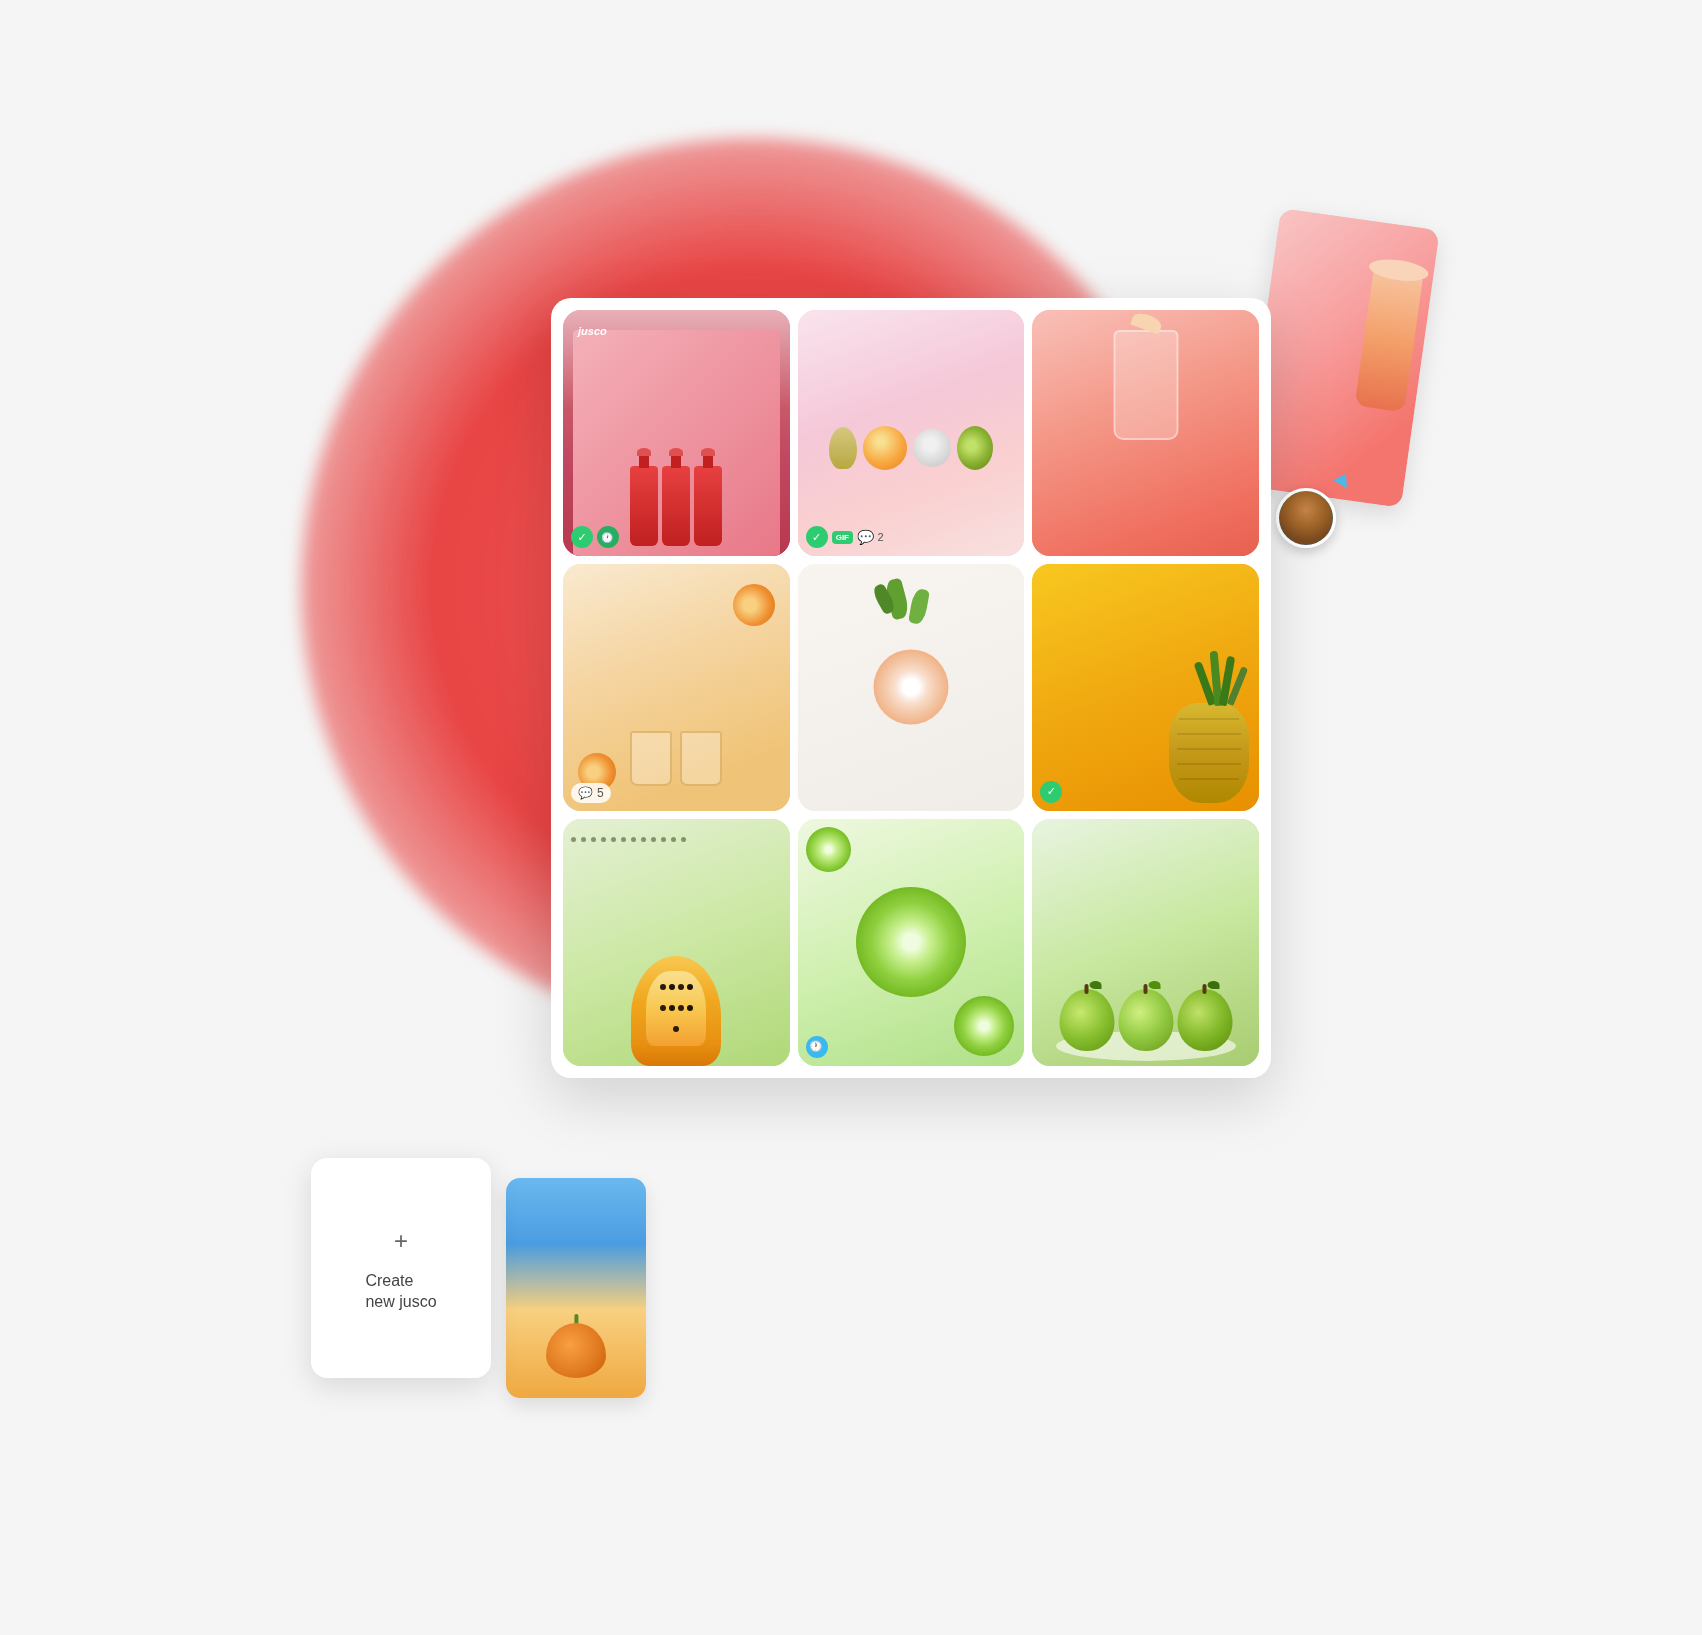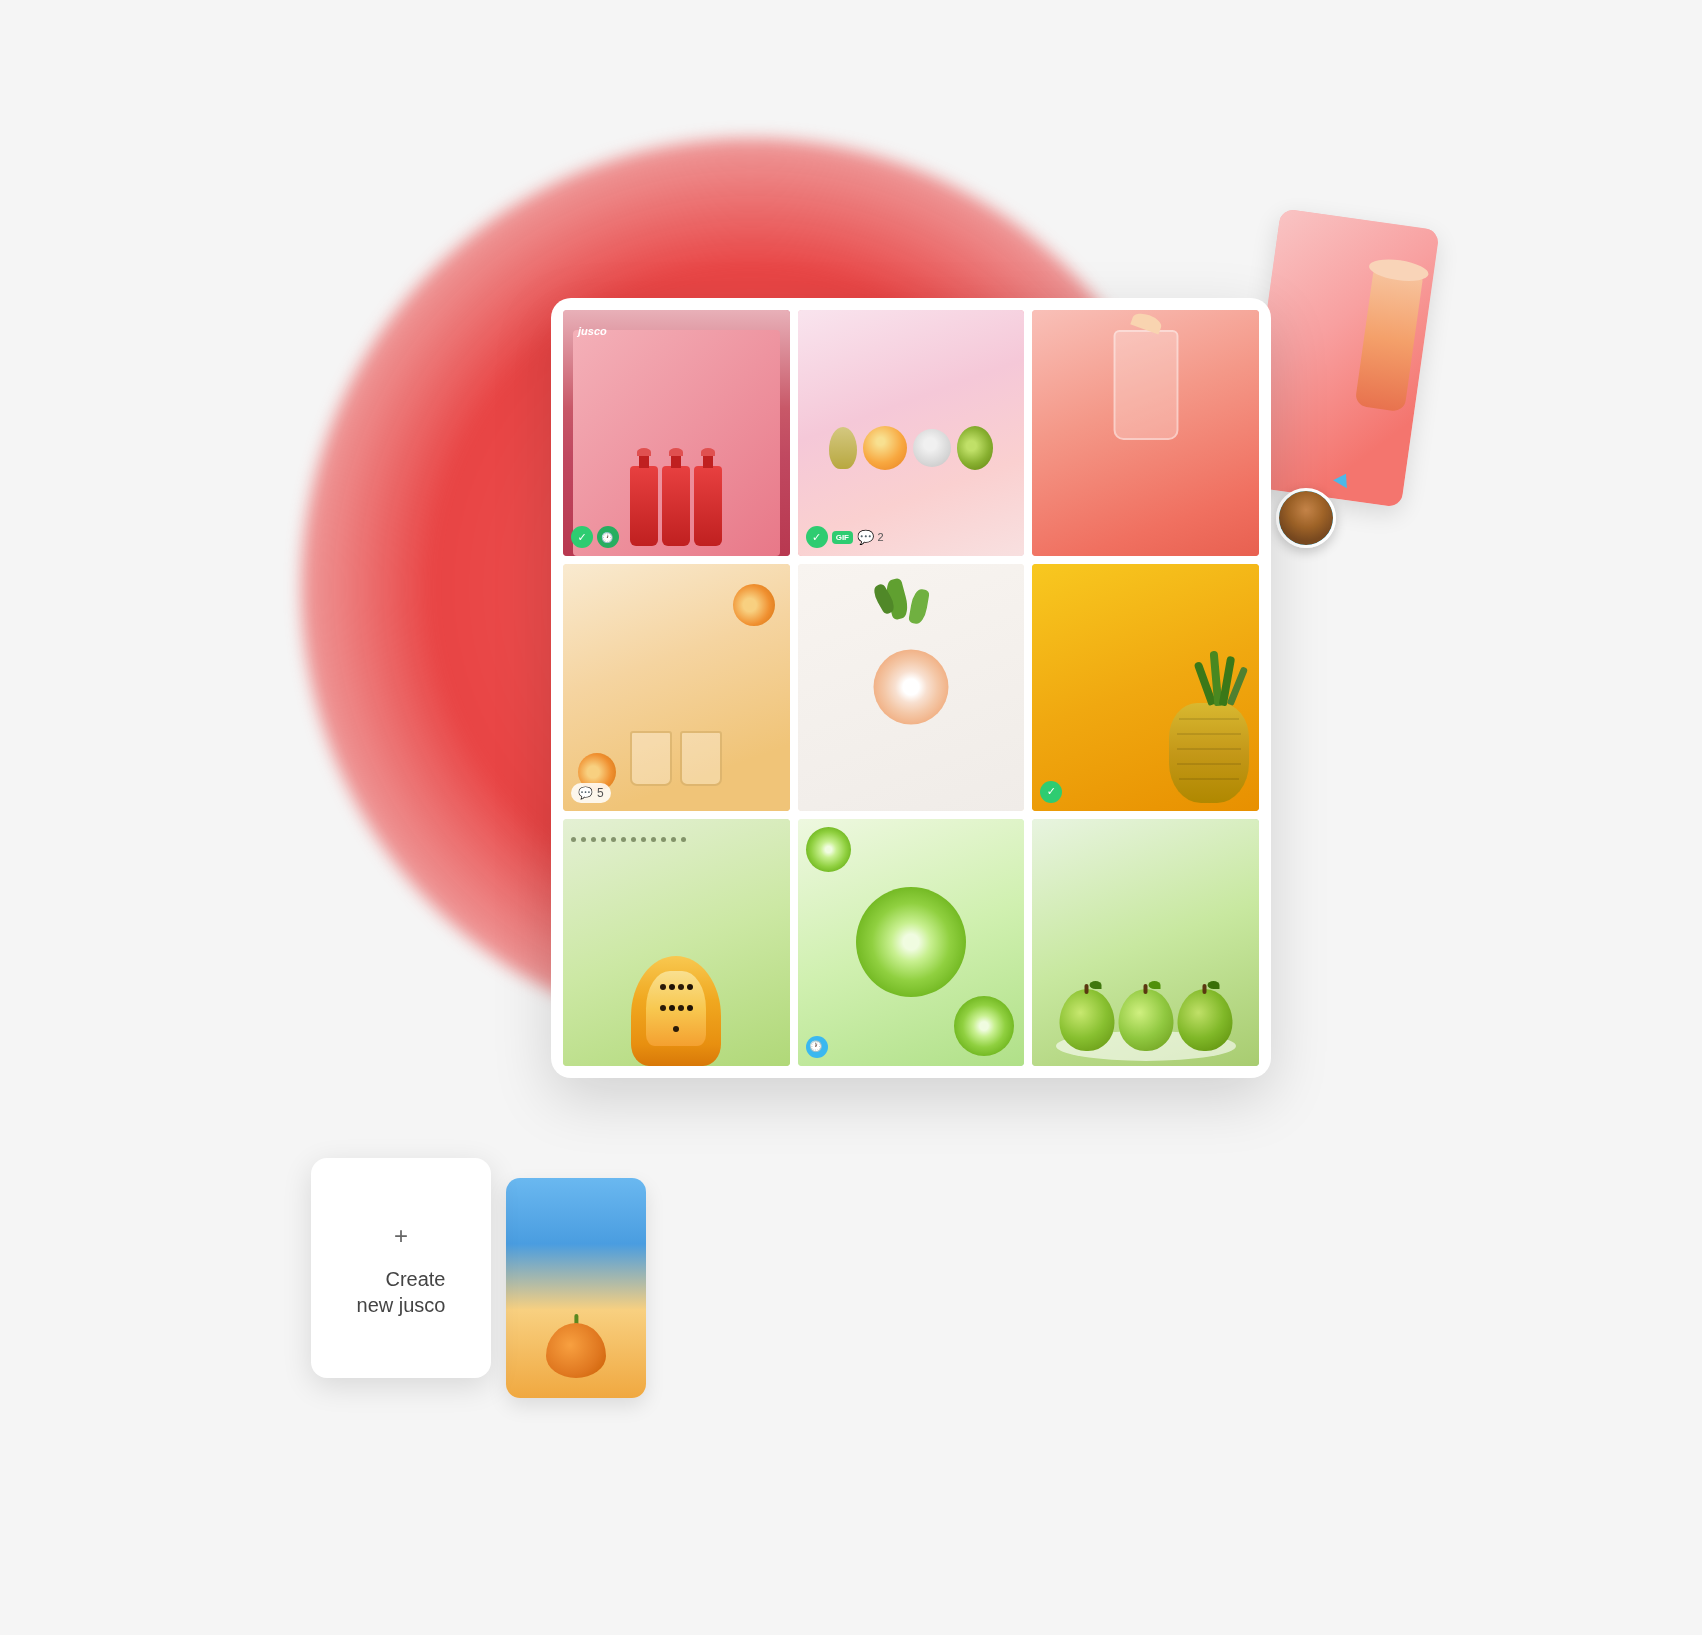--- a/index.html
+++ b/index.html
@@ -125,21 +125,21 @@
       width: 0;
       height: 0;
       border-left: 8px solid transparent;
       border-right: 8px solid transparent;
       border-bottom: 12px solid #4db8e8;
       transform: rotate(30deg);
     }
 
     
     .grid-cell {
-      border-radius: 4px;
+      border-radius: 18px;
       overflow: hidden;
       position: relative;
     }
 
     
     .cell-1 {
       background: linear-gradient(135deg, #e8b4b8 0%, #d4728a 50%, #c45070 100%);
     }
 
     .cell-2 {
@@ -307,23 +307,23 @@
       height: 36px;
       display: flex;
       align-items: center;
       justify-content: center;
       font-size: 24px;
       color: #666;
       font-weight: 300;
     }
 
     .create-label {
-      font-size: 20px;
+      font-size: 16px;
       color: #444;
-      text-align: right;
+      text-align: left;
       font-weight: 500;
       line-height: 1.3;
     }
 
     
     .second-card {
       position: absolute;
       bottom: 120px;
       left: 255px;
       width: 140px;

